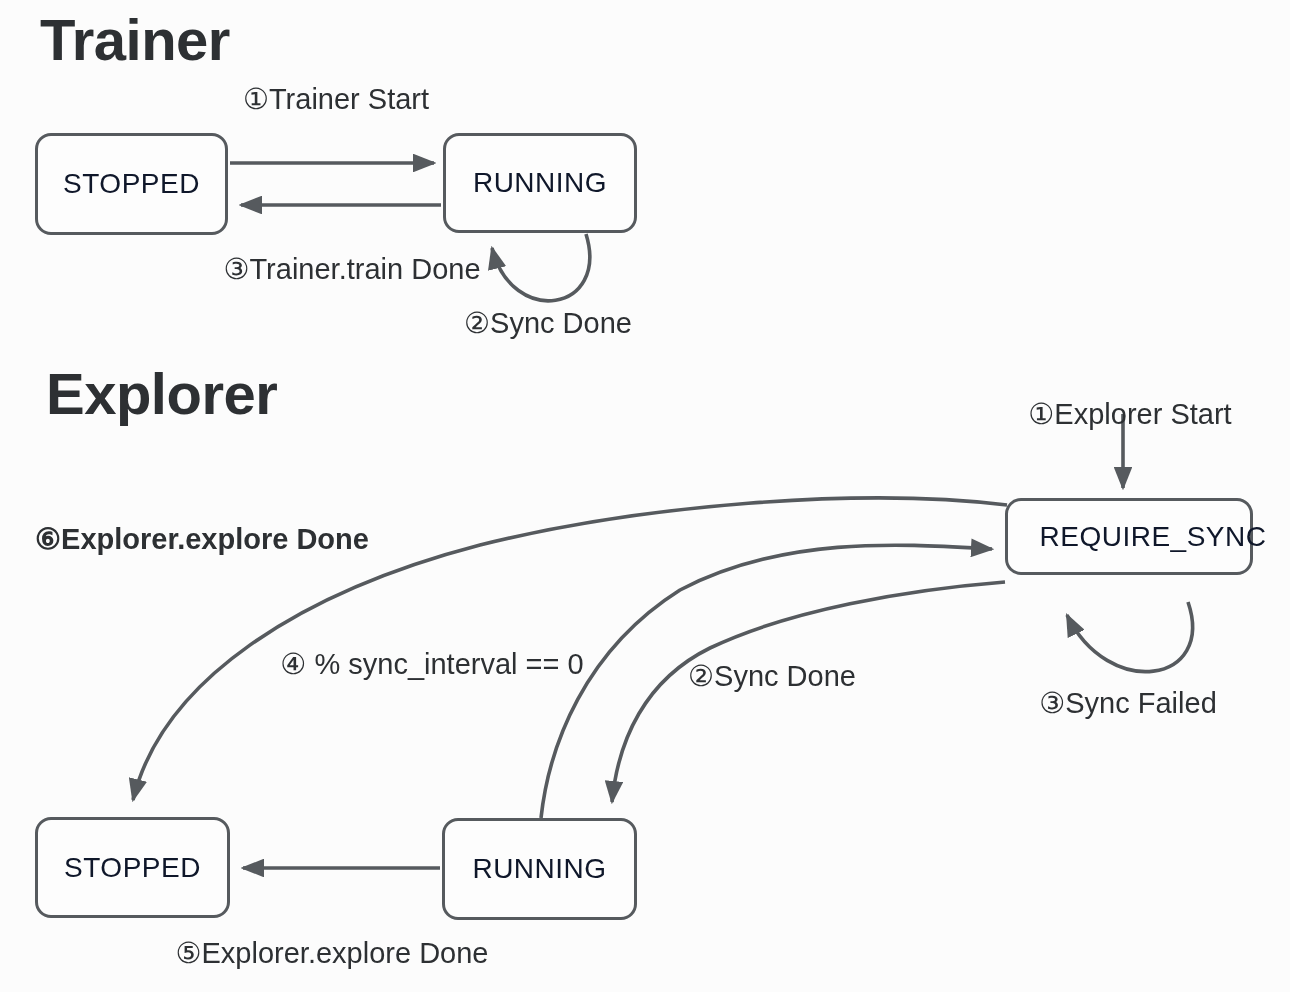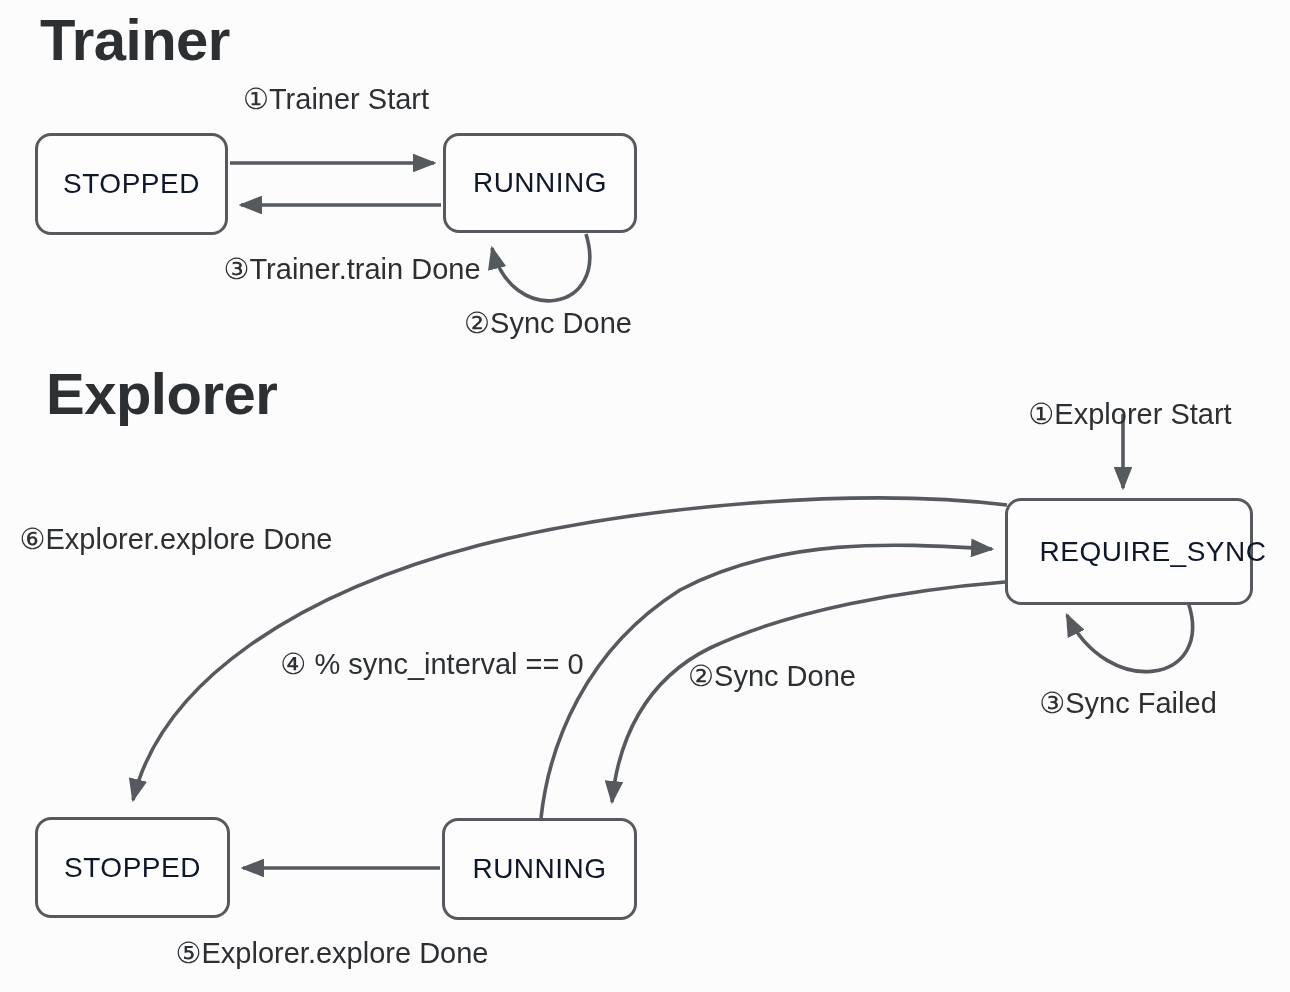--- a/index.html
+++ b/index.html
@@ -88,30 +88,30 @@
   <div class="state-node" style="left:443px; top:133px; width:194px; height:100px;">
     <span>RUNNING</span>
   </div>
 
   <div class="edge-label" style="left:336px; top:83px;">①Trainer Start</div>
   <div class="edge-label" style="left:352px; top:253px;">③Trainer.train Done</div>
   <div class="edge-label" style="left:548px; top:307px;">②Sync Done</div>
 
   <div class="diagram-title" style="left:38px; top:362px;margin-left:8px;">Explorer</div>
 
-  <div class="state-node" style="left:1005px; top:498px; width:248px; height:107px;padding-left:48px;">
+  <div class="state-node" style="left:1005px; top:498px; width:248px; height:77px;padding-left:48px;">
     <span>REQUIRE_SYNC</span>
   </div>
   <div class="state-node" style="left:35px; top:817px; width:195px; height:101px;">
     <span>STOPPED</span>
   </div>
   <div class="state-node" style="left:442px; top:818px; width:195px; height:102px;">
     <span>RUNNING</span>
   </div>
 
   <div class="edge-label" style="left:1130px; top:378px;margin-top:20px;">①Explorer Start</div>
-  <div class="edge-label" style="left:176px; top:523px;">⑥Explorer.explore Done</div>
+  <div class="edge-label" style="left:202px; top:523px;font-weight:bold;">⑥Explorer.explore Done</div>
   <div class="edge-label" style="left:432px; top:648px;text-align:center;">④ % sync_interval == 0</div>
   <div class="edge-label" style="left:772px; top:660px;">②Sync Done</div>
   <div class="edge-label" style="left:1128px; top:687px;">③Sync Failed</div>
   <div class="edge-label" style="left:332px; top:937px;">⑤Explorer.explore Done</div>
 
 </div>
 
 </body></html>

